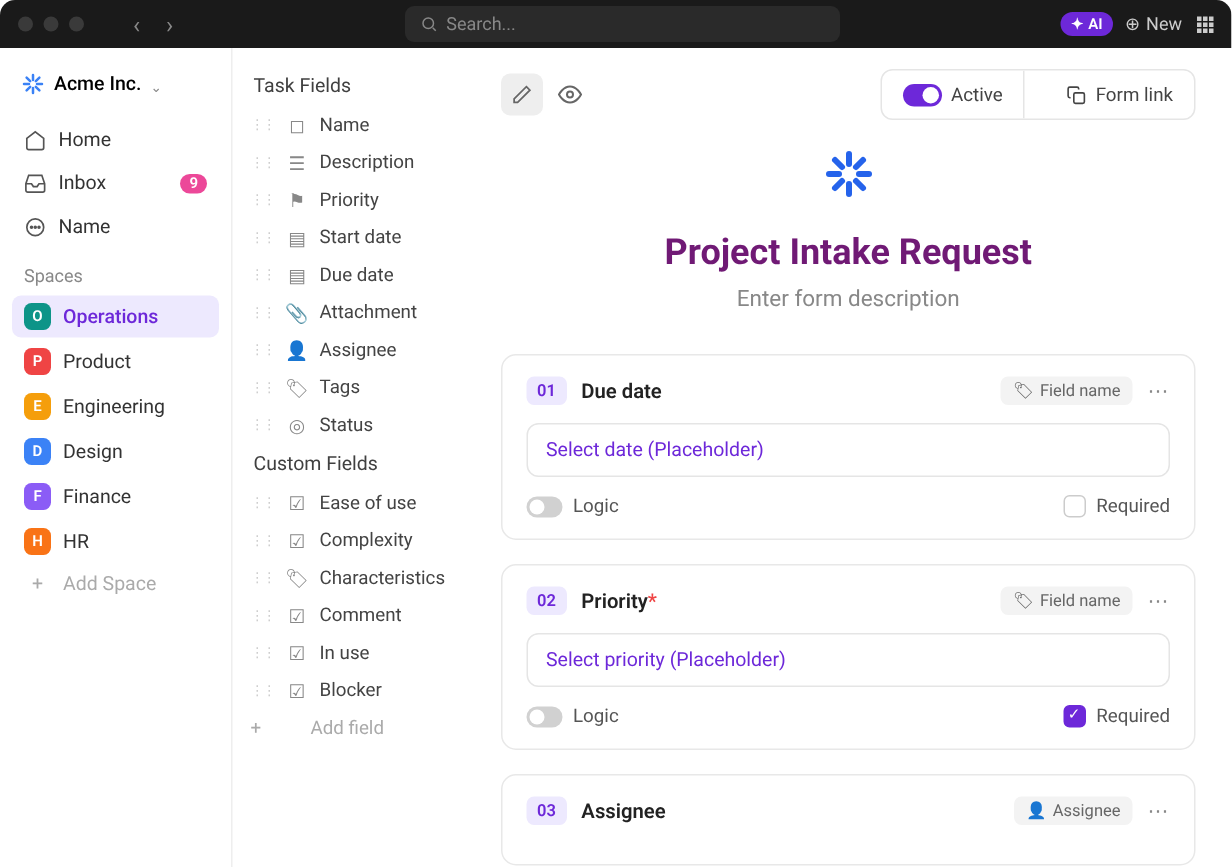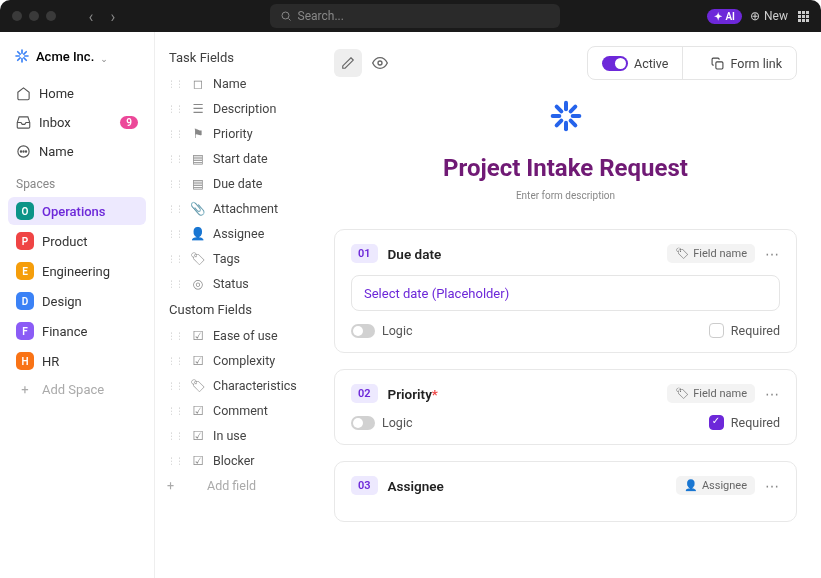--- a/index.html
+++ b/index.html
@@ -51,21 +51,21 @@
 .tb-ico.active { background: #eee; }
 .tb-right { display: flex; align-items: center; border: 1px solid #e5e5e5; border-radius: 8px; height: 34px; overflow: hidden; }
 .tb-seg { display: flex; align-items: center; gap: 6px; padding: 0 14px; height: 100%; font-size: 12.5px; color: #444; cursor: pointer; }
 .tb-seg + .tb-seg { border-left: 1px solid #e5e5e5; padding-left: 28px; }
 .toggle { width: 26px; height: 15px; background: #6d28d9; border-radius: 8px; position: relative; }
 .toggle::after { content:''; position: absolute; right: 2px; top: 2px; width: 11px; height: 11px; background: #fff; border-radius: 50%; }
 
 .form-hero { text-align: center; margin-bottom: 28px; }
 .form-logo { width: 32px; height: 32px; margin: 0 auto 18px; }
 .form-title { font-size: 24px; font-weight: 700; color: #701a75; margin-bottom: 8px; }
-.form-desc { font-size: 10px; color: #888; }
+.form-desc { font-size: 15px; color: #888; }
 
 .form-field { border: 1px solid #e8e8e8; border-radius: 10px; padding: 14px 16px; margin-bottom: 16px; }
 .ff-head { display: flex; align-items: center; gap: 10px; margin-bottom: 12px; }
 .ff-num { background: #ede9fe; color: #6d28d9; font-size: 11px; font-weight: 600; padding: 3px 7px; border-radius: 5px; }
 .ff-label { font-size: 13.5px; font-weight: 600; color: #222; }
 .req-star { color: #ef4444; }
 .ff-head-right { margin-left: auto; display: flex; align-items: center; gap: 10px; }
 .field-chip { background: #f3f3f3; color: #666; font-size: 11px; padding: 3px 8px; border-radius: 5px; display: flex; align-items: center; gap: 4px; }
 .more-dots { color: #888; font-size: 14px; letter-spacing: 1px; cursor: pointer; }
 .ff-input { width: 100%; height: 36px; border: 1px solid #e5e5e5; border-radius: 8px; padding: 0 12px; font-size: 13px; color: #6d28d9; display: flex; align-items: center; margin-bottom: 12px; }
@@ -362,20 +362,23 @@
         <span class="ff-num">02</span>
         <span class="ff-label"><span>Priority</span><span class="req-star">*</span></span>
         <div class="ff-head-right">
           <span class="field-chip">
               <span>🏷</span>
               <span>Field name</span>
             </span>
           <span class="more-dots">⋯</span>
         </div>
       </div>
+      <div class="ff-input">
+          <span>Select priority (Placeholder)</span>
+        </div>
       <div class="ff-foot">
         <div class="logic-toggle">
           <div class="mini-toggle"></div>
           <span>Logic</span>
         </div>
         <div class="req-check">
           <div class="checkbox checked"></div>
           <span>Required</span>
         </div>
       </div>

